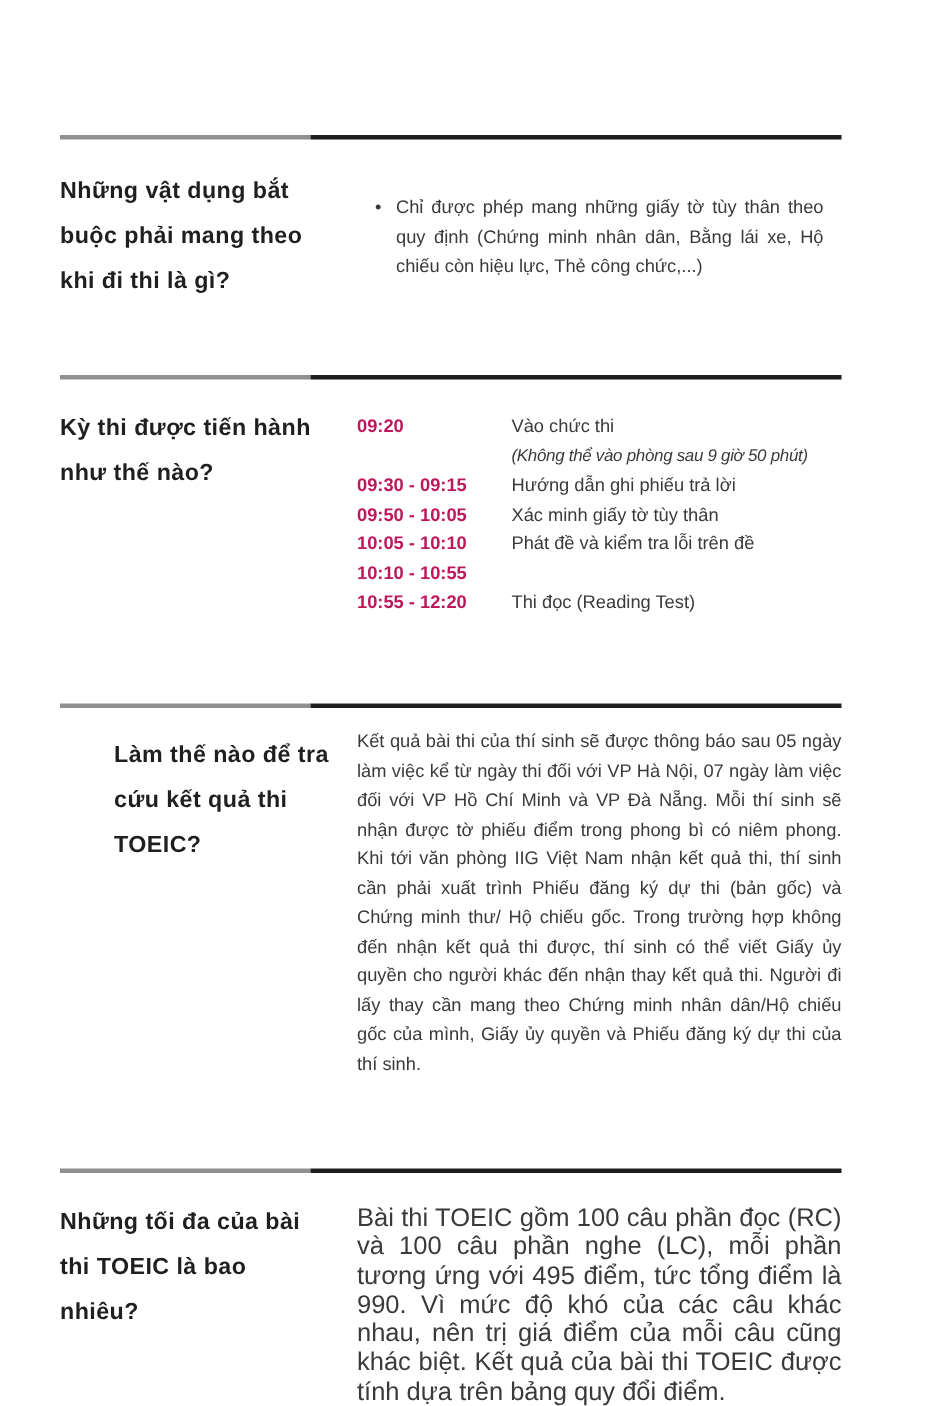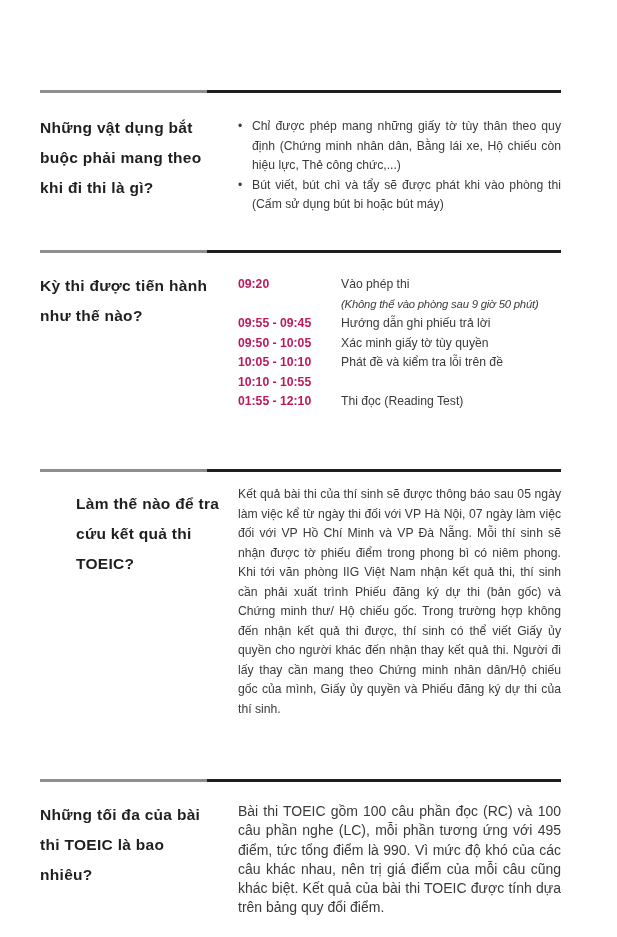--- a/index.html
+++ b/index.html
@@ -6,90 +6,89 @@
   body { width: 617px; height: 937px; position: relative; overflow: hidden;
          font-family: "Liberation Sans", sans-serif; color: #2a2a2a; }
   .section { position: absolute; left: 40px; width: 521px; }
   .rule { position: relative; height: 3px; width: 521px; }
   .rule .gray { position: absolute; left: 0; top: 0; width: 167px; height: 3px; background: #8f8f8f; }
   .rule .black { position: absolute; left: 167px; top: 0; right: 0; height: 3px; background: #1e1e1e; }
   .q { position: absolute; left: 0; width: 175px; font-weight: bold; font-size: 15.5px;
        line-height: 30px; color: #1f1f1f; letter-spacing: 0.3px; }
   .a { position: absolute; left: 198px; width: 323px; font-size: 12.2px; line-height: 19.5px; color: #3a3a3a; }
   .a.justify { text-align: justify; }
-  ul.bullets { margin: 0; padding: 0; list-style: none; }
+  ul.bullets { margin: 12px; padding: 0; list-style: none; }
   ul.bullets li { position: relative; padding-left: 14px; }
   ul.bullets li::before { content: "•"; position: absolute; left: 0; top: 0; }
   .sched-row { display: flex; }
   .sched-row .time { width: 103px; font-weight: bold; color: #be185d; flex: none; }
   .sched-row .desc { flex: 1; }
   .sched-row .note { font-size: 11.3px; letter-spacing: -0.2px; font-style: italic; }
 </style>
 </head>
 <body>
 
 <div class="section" style="top:90px;">
   <div class="rule">
       <div class="gray"></div>
       <div class="black"></div>
     </div>
   <div class="q" style="top:23px;">Những vật dụng bắt buộc phải mang theo khi đi thi là gì?</div>
   <div class="a justify" style="top:27px;">
     <ul class="bullets">
       <li>Chỉ được phép mang những giấy tờ tùy thân theo quy định (Chứng minh nhân dân, Bằng lái xe, Hộ chiếu còn hiệu lực, Thẻ công chức,...)</li>
-      <li>Bút viết, bút chì và tẩy sẽ được phát khi vào phòng thi (Cấm sử dụng bút bi hoặc bút máy)</li>
     </ul>
   </div>
 </div>
 
 <div class="section" style="top:250px;">
   <div class="rule">
       <div class="gray"></div>
       <div class="black"></div>
     </div>
   <div class="q" style="top:21px;">Kỳ thi được tiến hành như thế nào?</div>
   <div class="a" style="top:25px;">
     <div class="sched-row">
       <span class="time">09:20</span>
       <span class="desc">
-        <span style="display:block">Vào phép thi</span>
+        <span style="display:block">Vào chức thi</span>
         <span style="display:block" class="note">(Không thể vào phòng sau 9 giờ 50 phút)</span>
       </span>
     </div>
     <div class="sched-row">
-      <span class="time">09:55 - 09:45</span>
+      <span class="time">09:30 - 09:15</span>
       <span class="desc">Hướng dẫn ghi phiếu trả lời</span>
     </div>
     <div class="sched-row">
       <span class="time">09:50 - 10:05</span>
-      <span class="desc">Xác minh giấy tờ tùy quyền</span>
+      <span class="desc">Xác minh giấy tờ tùy thân</span>
     </div>
     <div class="sched-row">
       <span class="time">10:05 - 10:10</span>
       <span class="desc">Phát đề và kiểm tra lỗi trên đề</span>
     </div>
     <div class="sched-row">
       <span class="time">10:10 - 10:55</span>
     </div>
     <div class="sched-row">
-      <span class="time">01:55 - 12:10</span>
+      <span class="time">10:55 - 12:20</span>
       <span class="desc">Thi đọc (Reading Test)</span>
     </div>
   </div>
 </div>
 
 <div class="section" style="top:469px;">
   <div class="rule">
       <div class="gray"></div>
       <div class="black"></div>
     </div>
   <div class="q" style="top:20px;margin-left:36px;">Làm thế nào để tra cứu kết quả thi TOEIC?</div>
   <div class="a justify" style="top:16px;">Kết quả bài thi của thí sinh sẽ được thông báo sau 05 ngày làm việc kể từ ngày thi đối với VP Hà Nội, 07 ngày làm việc đối với VP Hồ Chí Minh và VP Đà Nẵng. Mỗi thí sinh sẽ nhận được tờ phiếu điểm trong phong bì có niêm phong. Khi tới văn phòng IIG Việt Nam nhận kết quả thi, thí sinh cần phải xuất trình Phiếu đăng ký dự thi (bản gốc) và Chứng minh thư/ Hộ chiếu gốc. Trong trường hợp không đến nhận kết quả thi được, thí sinh có thể viết Giấy ủy quyền cho người khác đến nhận thay kết quả thi. Người đi lấy thay cần mang theo Chứng minh nhân dân/Hộ chiếu gốc của mình, Giấy ủy quyền và Phiếu đăng ký dự thi của thí sinh.</div>
 </div>
 
 <div class="section" style="top:779px;">
   <div class="rule">
       <div class="gray"></div>
       <div class="black"></div>
     </div>
   <div class="q" style="top:21px;">Những tối đa của bài thi TOEIC là bao nhiêu?</div>
-  <div class="a justify" style="top:23px; font-size:14px; line-height:19.3px;">Bài thi TOEIC gồm 100 câu phần đọc (RC) và 100 câu phần nghe (LC), mỗi phần tương ứng với 495 điểm, tức tổng điểm là 990. Vì mức độ khó của các câu khác nhau, nên trị giá điểm của mỗi câu cũng khác biệt. Kết quả của bài thi TOEIC được tính dựa trên bảng quy đổi điểm.</div>
+  <div class="a justify" style="top:23px; font-size:17px; line-height:19.3px;">Bài thi TOEIC gồm 100 câu phần đọc (RC) và 100 câu phần nghe (LC), mỗi phần tương ứng với 495 điểm, tức tổng điểm là 990. Vì mức độ khó của các câu khác nhau, nên trị giá điểm của mỗi câu cũng khác biệt. Kết quả của bài thi TOEIC được tính dựa trên bảng quy đổi điểm.</div>
 </div>
 
 </body></html>

